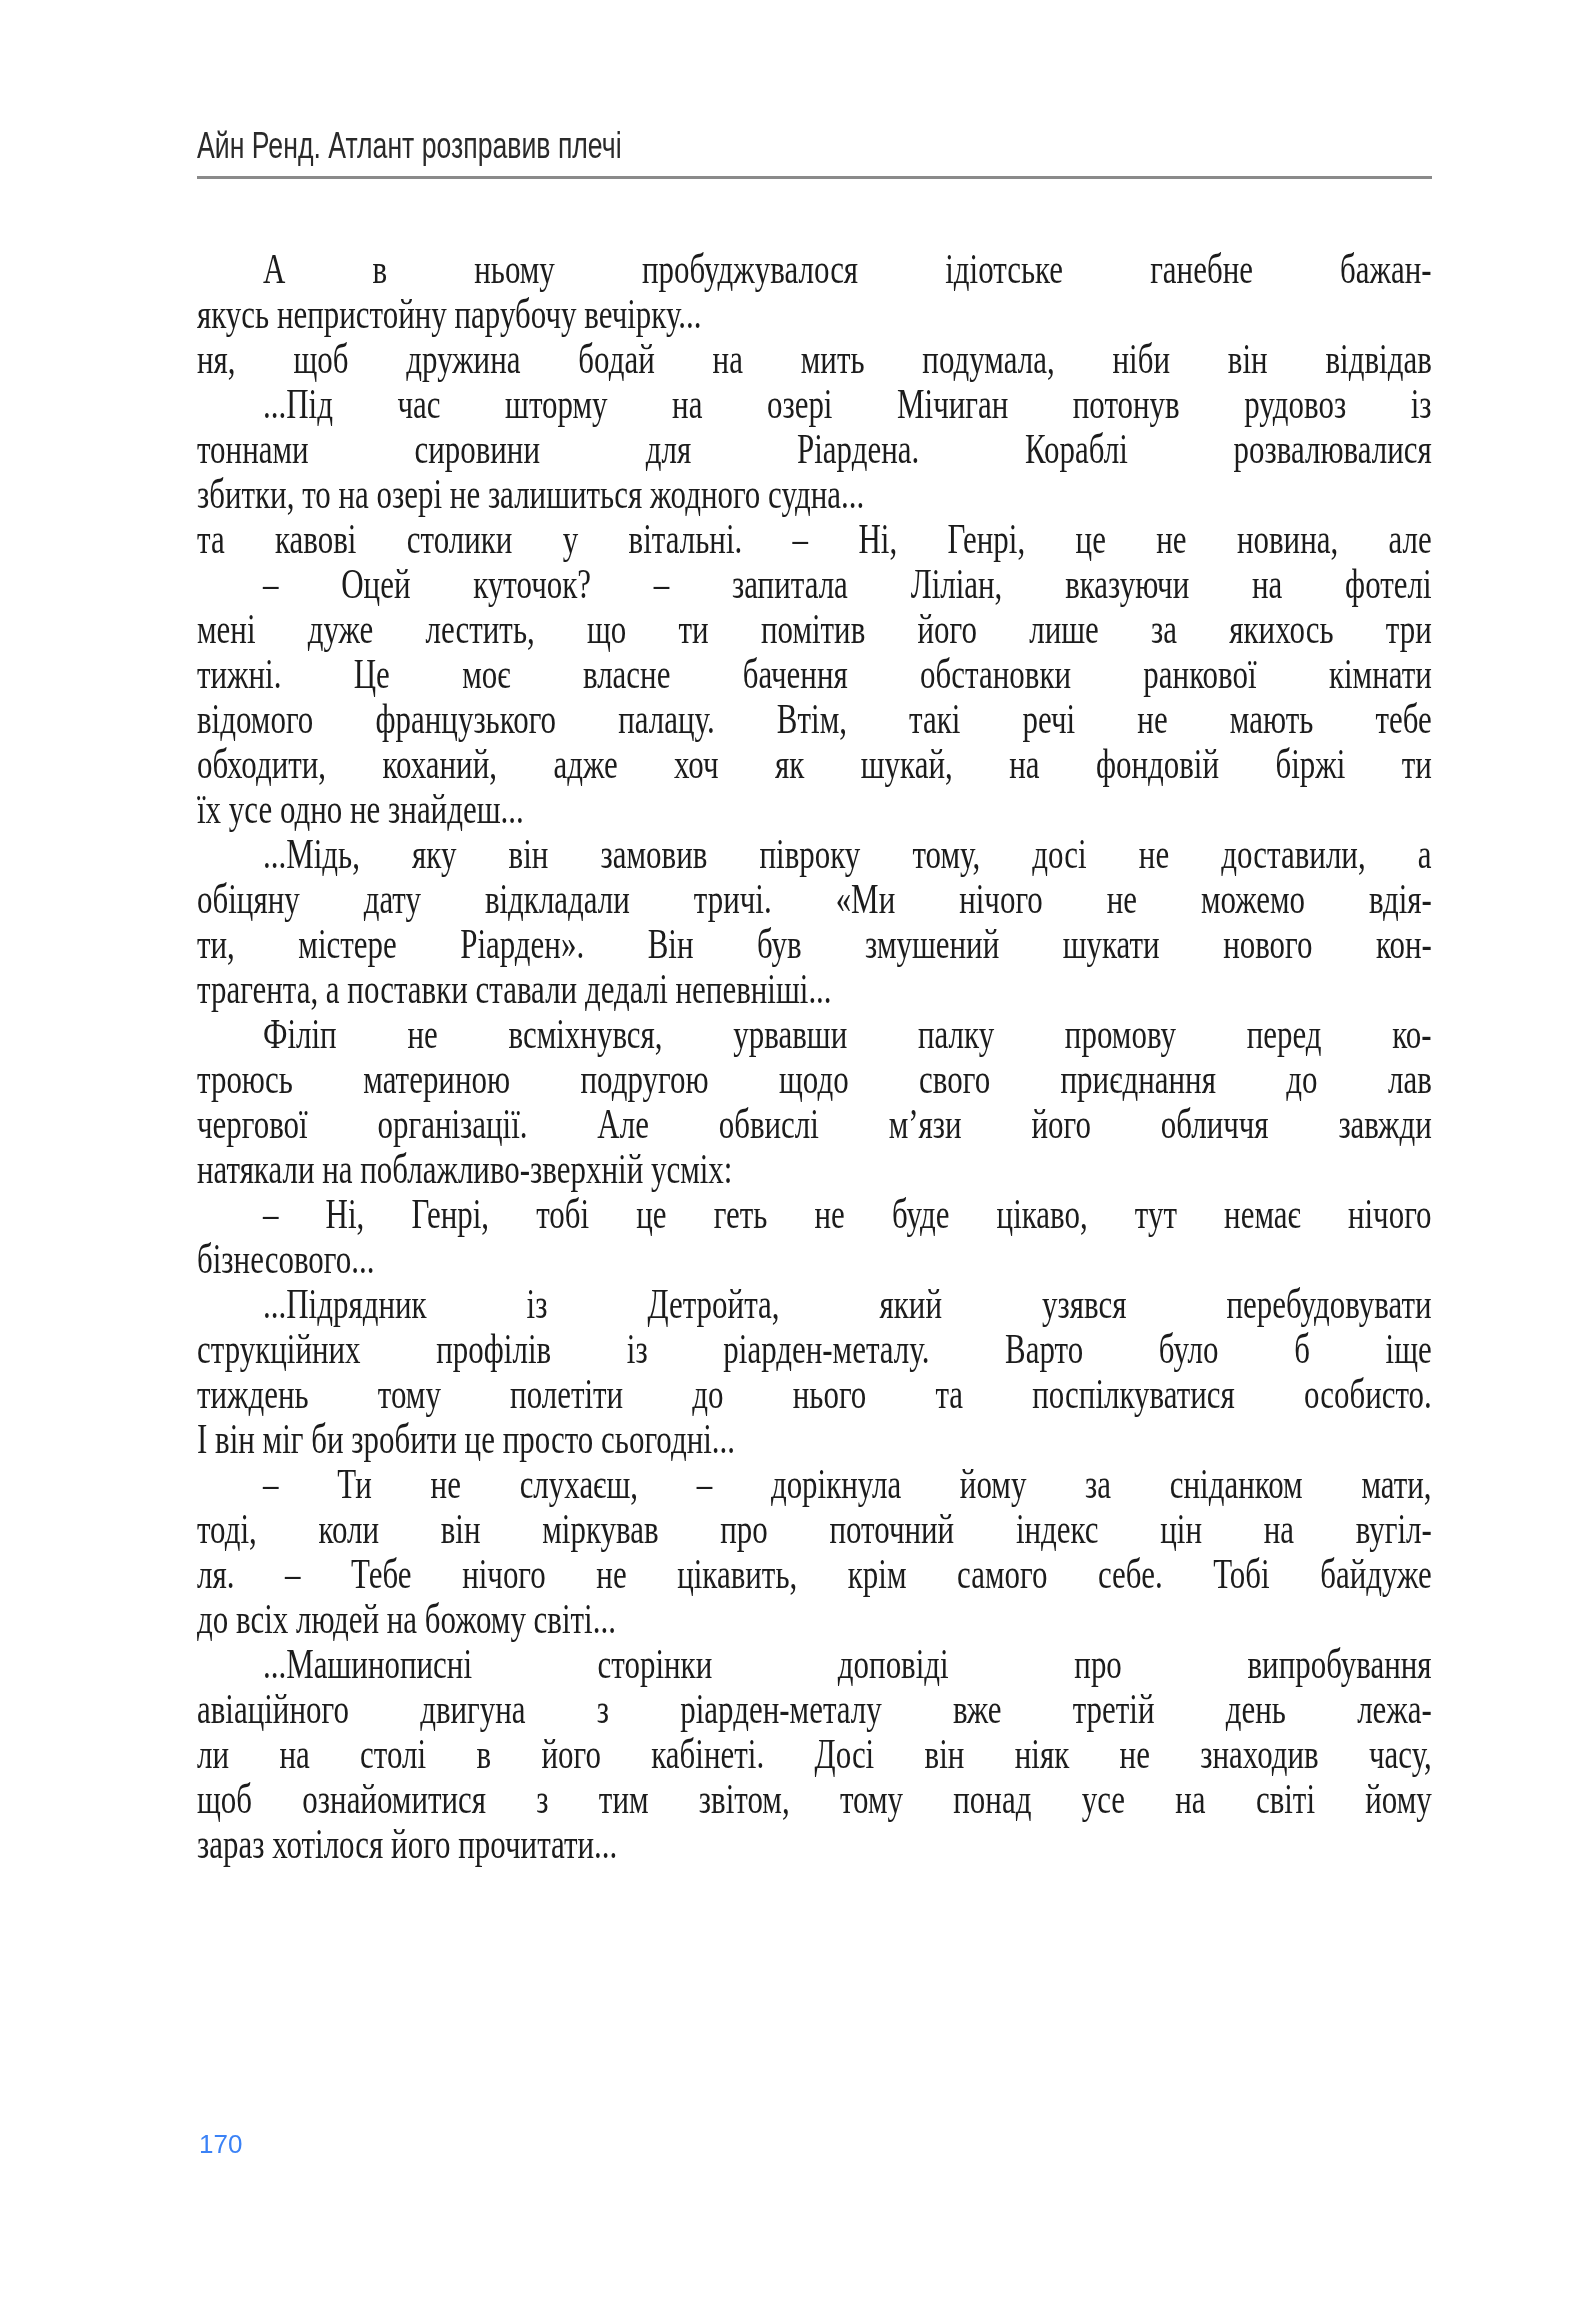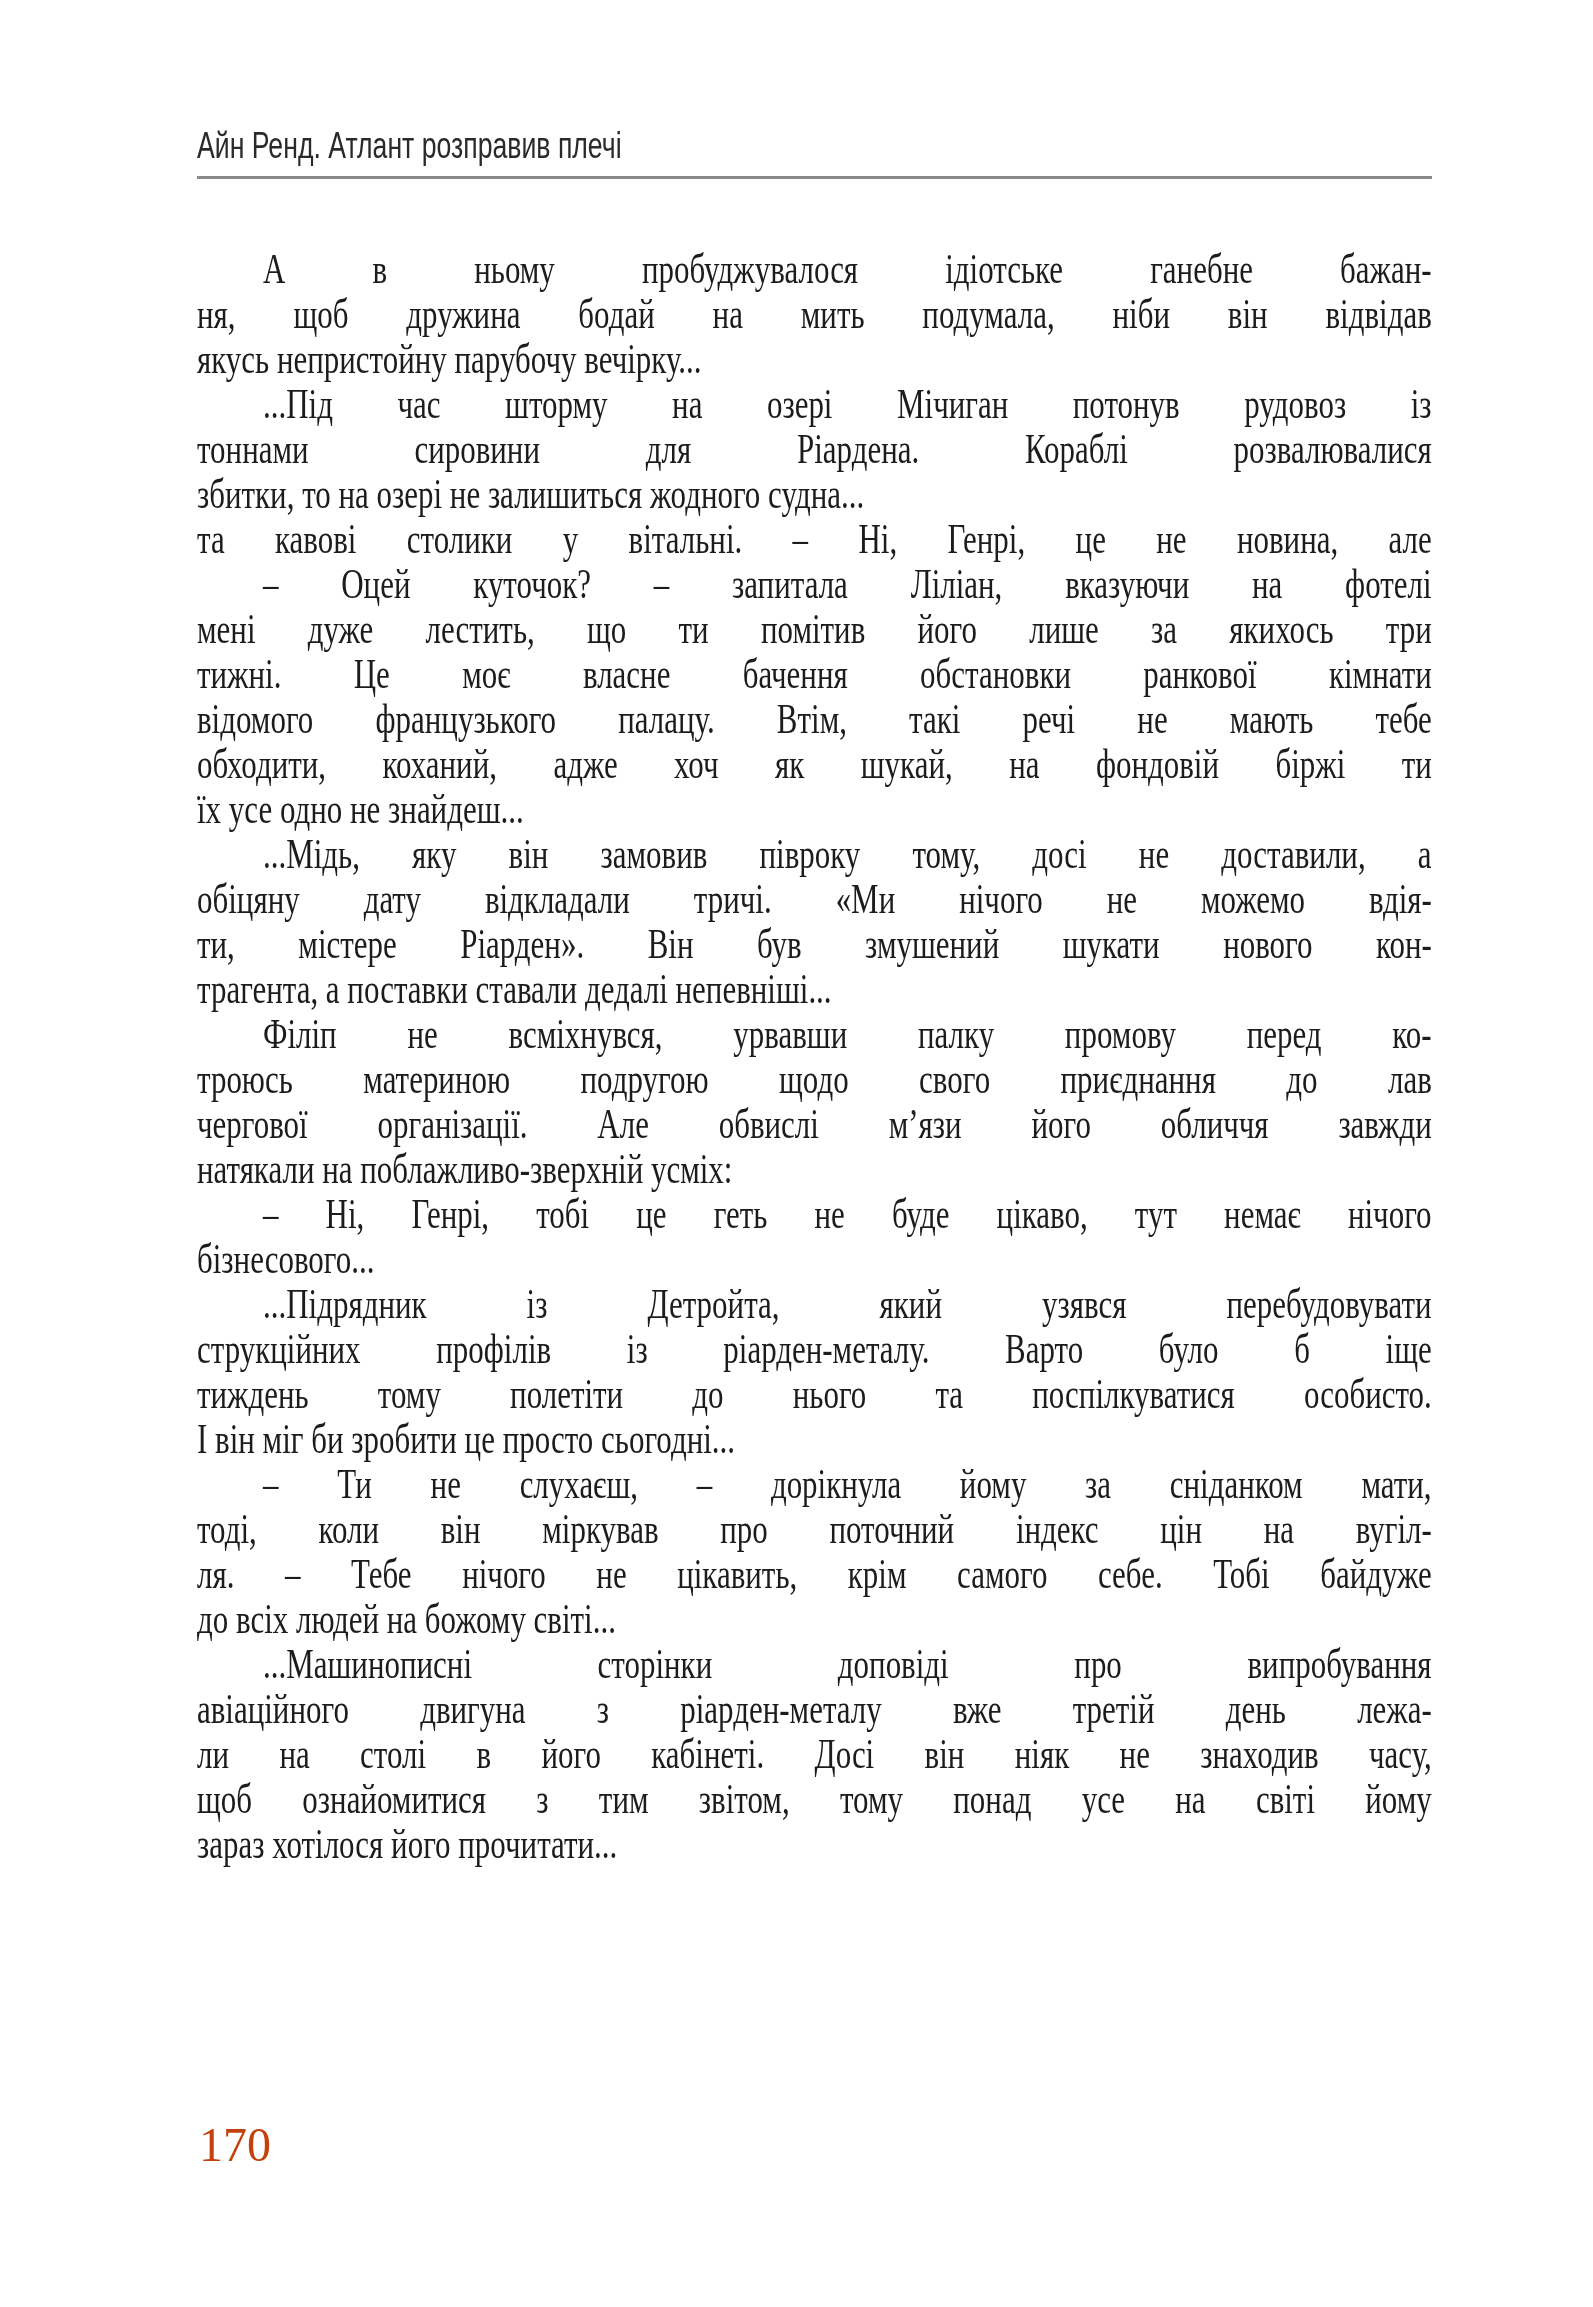--- a/index.html
+++ b/index.html
@@ -81,44 +81,44 @@
     .line.indent .line-inner {
       left: 66px;
     }
     .line.indent.justify .line-inner {
       width: 1623px; 
     }
     .page-number {
       position: absolute;
       left: 188px;
       top: 2124px;
-      font-family: Liberation Serif, serif;
-      font-size: 48px;
+      font-family: Liberation Sans, sans-serif;
+      font-size: 26px;
       line-height: 41px;
-      color: #c2410c;
+      color: #3b82f6;
     }
   </style>
 </head>
 <body>
 
 <div class="page">
   <div class="running-head">
     <span class="running-head-text">Айн Ренд. Атлант розправив плечі</span>
   </div>
   <div class="head-rule"></div>
 
   <div class="body-text" id="body-text">
       <div class="line indent justify">
         <span class="line-inner">А в ньому пробуджувалося ідіотське ганебне бажан-</span>
       </div>
+      <div class="line last">
+        <span class="line-inner">якусь непристойну парубочу вечірку...</span>
+      </div>
       <div class="line justify">
         <span class="line-inner">ня, щоб дружина бодай на мить подумала, ніби він відвідав</span>
-      </div>
-      <div class="line last">
-        <span class="line-inner">якусь непристойну парубочу вечірку...</span>
       </div>
       <div class="line indent justify">
         <span class="line-inner">...Під час шторму на озері Мічиган потонув рудовоз із</span>
       </div>
       <div class="line justify">
         <span class="line-inner">тоннами сировини для Ріардена. Кораблі розвалювалися</span>
       </div>
       <div class="line last">
         <span class="line-inner">збитки, то на озері не залишиться жодного судна...</span>
       </div>

